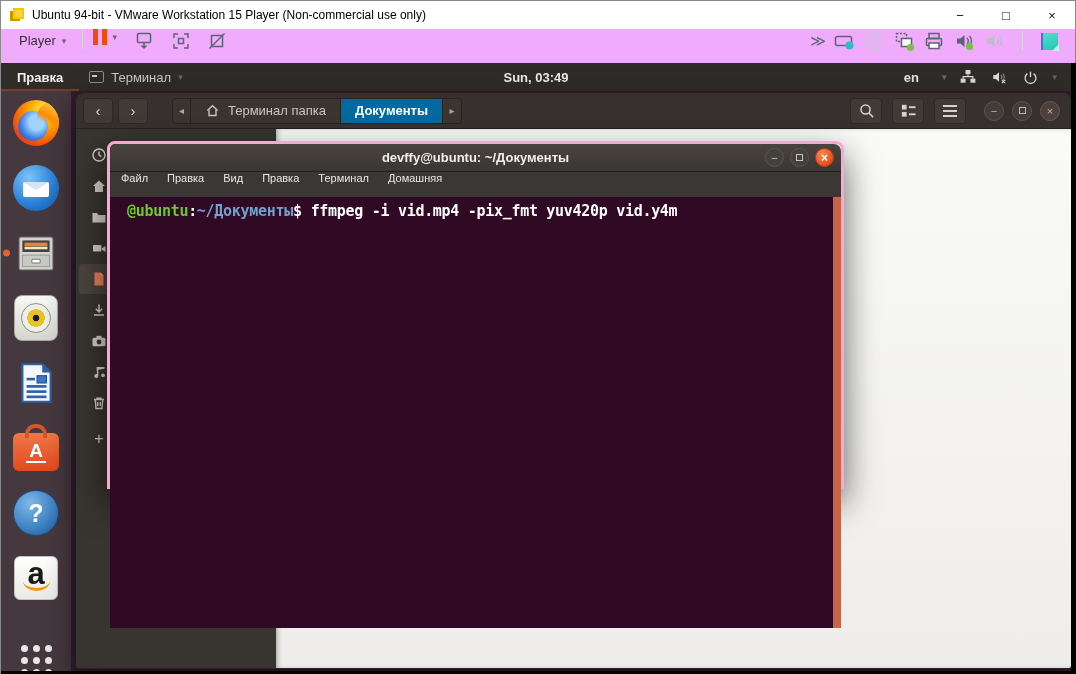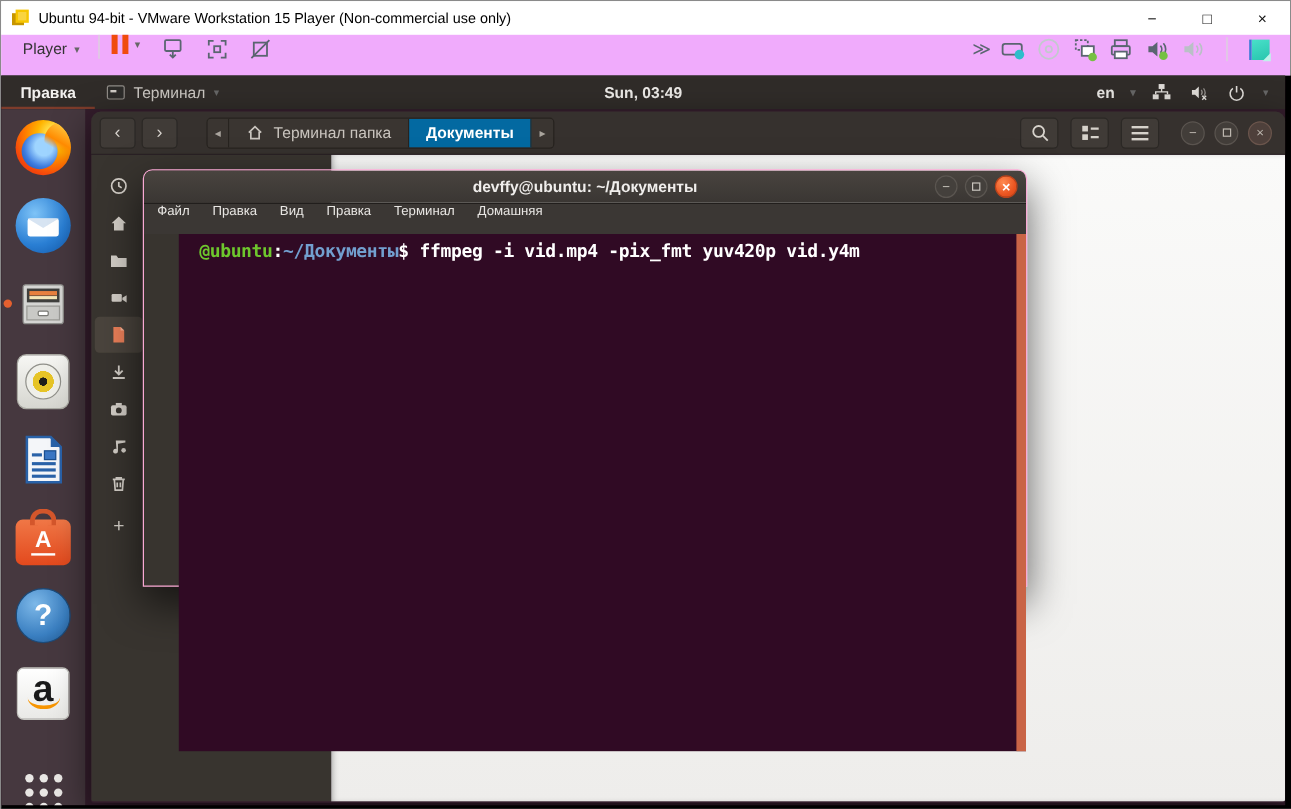--- a/index.html
+++ b/index.html
@@ -41,21 +41,21 @@
   
   .topbar { position:absolute; top:0; left:0; width:100%; height:28px; background:#302c29;
     display:flex; align-items:center; color:#dedbd7; font-size:13px; }
   .activities { height:100%; display:flex; align-items:center; padding:0 16px; font-weight:bold;
     color:#f2f0ee; box-shadow:inset 0 -2px 0 rgba(190,74,45,.55); }
   .appmenu { height:100%; display:flex; align-items:center; gap:7px; padding:0 10px; color:#cbc7c2; }
   .term-mini { width:15px; height:12px; background:#2d2c2a; border:1px solid #8f8b86; border-radius:2px; position:relative; }
   .term-mini::after { content:""; position:absolute; left:2px; top:3px; width:5px; height:2px; background:#cfcbc5; }
   .tb-clock { position:absolute; left:50%; transform:translateX(-50%); font-weight:bold; color:#eceae7; }
   .topbar-right { margin-left:auto; display:flex; align-items:center; gap:13px; padding-right:14px; }
-  .kb-layout { display:flex; align-items:center; gap:13px; color:#e6e4e1; font-weight:bold; }
+  .kb-layout { display:flex; align-items:center; gap:23px; color:#e6e4e1; font-weight:bold; }
   .status-ic { width:18px; height:18px; display:flex; align-items:center; justify-content:center; }
 
   
   .dock { position:absolute; left:0; top:28px; width:70px; height:580px; background:#46383f;
     display:flex; flex-direction:column; align-items:center; padding:8px 0 6px; gap:17px; }
   .dock-item { width:48px; height:48px; flex:0 0 auto; display:flex; align-items:center; justify-content:center;
     position:relative; border-radius:6px; }
   .run-dot { position:absolute; left:-9px; top:50%; transform:translateY(-50%); width:7px; height:7px;
     border-radius:50%; background:#e4602f; }
   .dock-sep { width:42px; height:1px; background:rgba(255,255,255,.18); margin-top:auto; }
@@ -118,35 +118,35 @@
   .files-body { display:flex; height:539px; border-radius:0 0 2px 2px; overflow:hidden; }
   .files-sidebar { width:200px; background:#38342f; padding-top:10px; }
   .side-item { width:40px; height:30px; margin:1px 0 1px 3px; border-radius:4px;
     display:flex; align-items:center; justify-content:center; }
   .side-item.active { background:#4a443d; }
   .side-plus { color:#d2cdc6; font-size:16px; margin-top:10px; }
   .files-content { flex:1; background:linear-gradient(180deg,#fafaf9,#eeedeb);
     box-shadow:inset 3px 0 6px -3px rgba(0,0,0,.45); }
 
   
-  .term-win { position:absolute; left:118px; top:78px; width:737px; height:348px; border-radius:8px 8px 0 0;
-    box-shadow:0 14px 34px rgba(0,0,0,.6); border:1px solid #f9a8d4; }
+  .term-win { position:absolute; left:106px; top:78px; width:737px; height:348px; border-radius:8px 8px 0 0;
+    box-shadow:0 14px 34px rgba(0,0,0,.6); border:3px solid #f9a8d4; }
   .term-titlebar { height:28px; background:linear-gradient(#49443f,#3a3633); border-radius:7px 7px 0 0;
     border-bottom:1px solid #211e1c; position:relative; display:flex; align-items:center; justify-content:center; }
   .term-title { font-size:13px; font-weight:bold; color:#f0eeec; }
   .term-ctrls { position:absolute; right:7px; top:4px; display:flex; gap:6px; }
   .tc { width:19px; height:19px; border-radius:50%; background:#44403c; border:1px solid #5a5550;
     display:flex; align-items:center; justify-content:center; color:#c9c4bd; font-size:11px; }
   .tc .sq { width:7px; height:7px; border:1.5px solid #c9c4bd; }
   .tc.close { background:radial-gradient(circle at 35% 30%,#ff8a50,#ea5420 62%,#d34414);
     border-color:#b8431c; color:#fff; font-weight:bold; font-size:12px; }
   .term-menubar { height:25px; background:#3b3734; display:flex; align-items:flex-start; gap:19px;
     padding-left:11px; font-size:11px; color:#e8e6e3; }
   .term-body { position:relative; height:431px; background:#300a24;
-    font-family:"DejaVu Sans Mono", monospace; font-size:15px; font-weight:bold;margin-left:29px; }
+    font-family:"DejaVu Sans Mono", monospace; font-size:15px; font-weight:bold; }
   .term-scrollbar { position:absolute; right:0; top:0; bottom:0; width:8px; background:#c96446; }
   .prompt { padding:5px 14px 0 17px; white-space:pre; letter-spacing:-0.3px; }
   .p-green { color:#6ec72d; }
   .p-blue { color:#729fcf; }
   .p-white { color:#ffffff; }
   .p-cmd { margin-left:9px; }
 </style>
 </head>
 <body>
 

